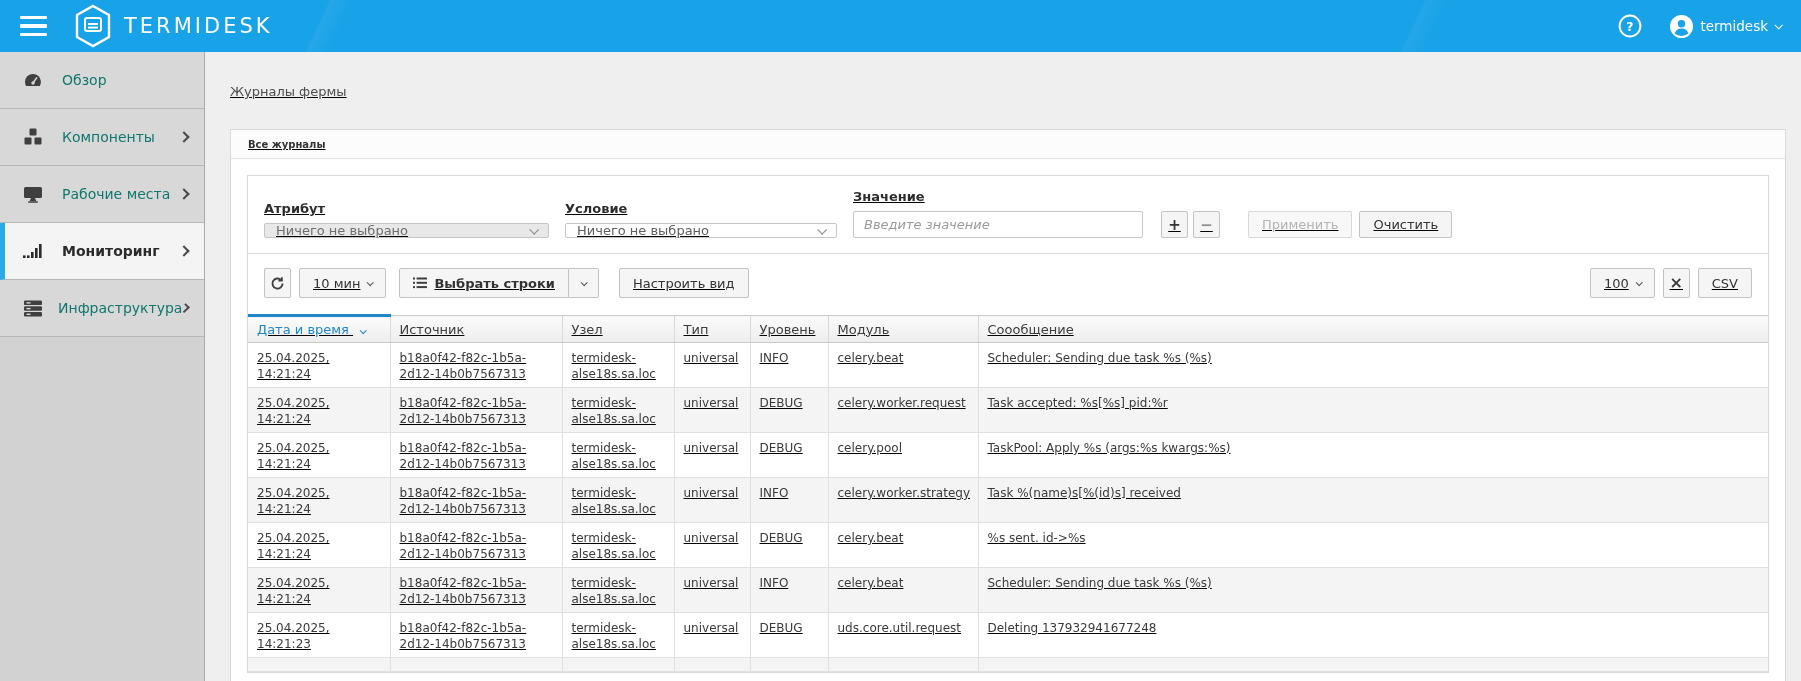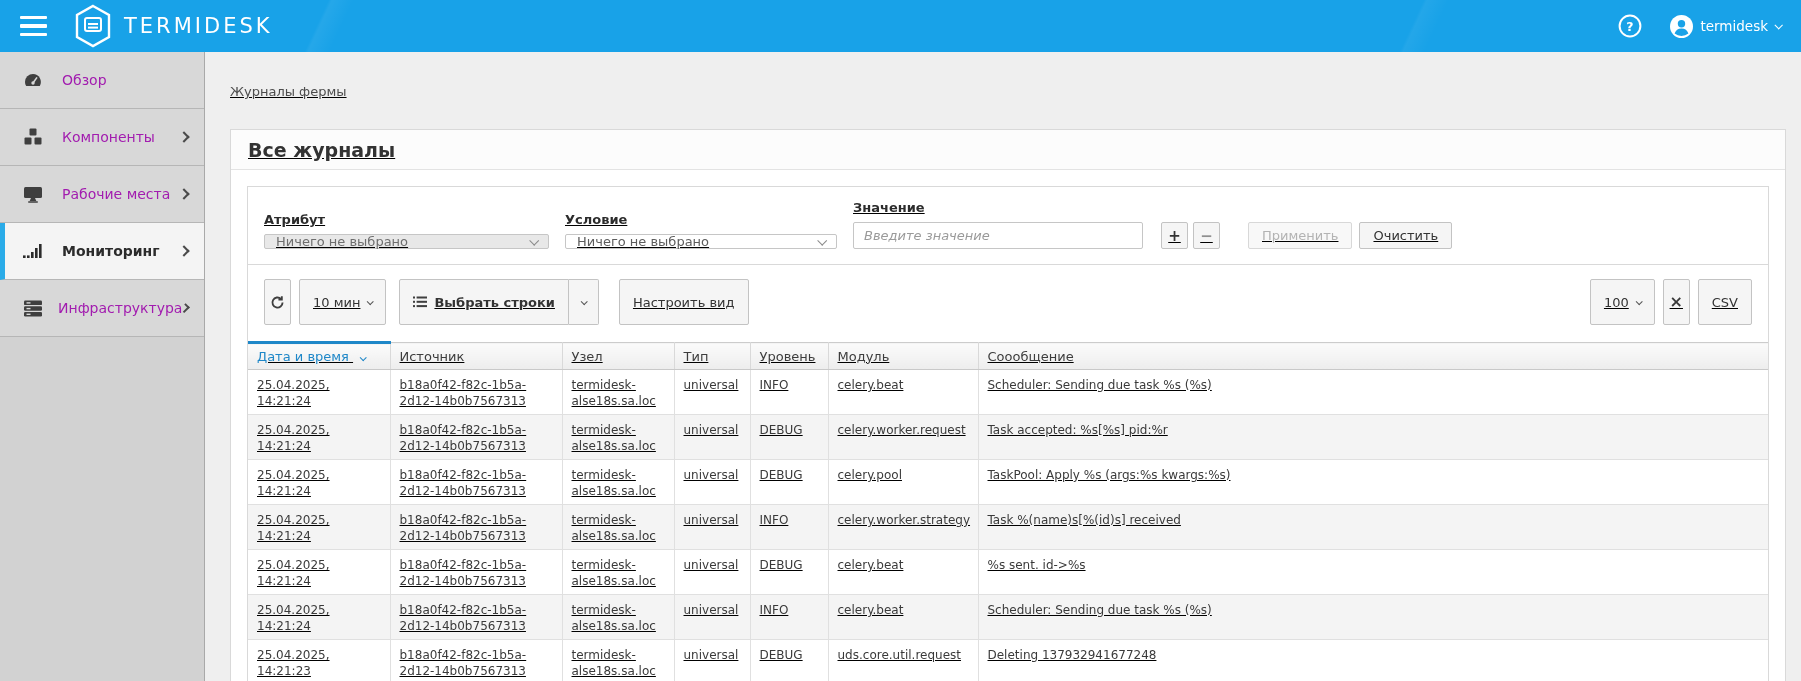--- a/index.html
+++ b/index.html
@@ -29,34 +29,34 @@
   .chev-r { display:inline-block; width:8px; height:8px;
             border-top:2.2px solid #4a4a4a; border-right:2.2px solid #4a4a4a;
             transform:rotate(45deg); }
 
   
   .app { display:flex; height:629px; }
 
   
   .sidebar { width:205px; background:#d2d2d2; border-right:1px solid #a9a9a9; flex:none; }
   .side-item { height:57px; display:flex; align-items:center; padding:0 16px 0 23px;
-               background:#d8d8d8; border-bottom:1px solid #b6b6b6; color:#a21caf;
+               background:#d8d8d8; border-bottom:1px solid #b6b6b6; color:#0f766e;
                font-size:14px; cursor:pointer; }
   .side-item .sicon { width:24px; margin-right:15px; display:flex; align-items:center; }
   .side-item .chev-r { margin-left:auto; }
   .side-item.active { background:#f4f4f4; font-weight:bold; color:#2b2b2b;
                       border-left:5px solid #2aabe8; padding-left:18px; }
 
   
   .content { flex:1; padding:30px 15px 0 25px;text-decoration:underline; }
   .breadcrumb { font-size:13px; color:#4d4d4d; margin:2px 0 30px 0; }
 
   .card { background:#fff; border:1px solid #d9d9d9; height:640px; }
   .card-header { padding:9px 17px 8px; border-bottom:1px solid #e3e3e3; background:#fcfcfc;
-                 font-size:19px; font-weight:bold; color:#333; }
+                 font-size:10px; font-weight:bold; color:#333; }
   .card-body { padding:16px; }
   .panel { border:1px solid #d9d9d9; }
 
   
   .filter-row { display:flex; align-items:flex-end; padding:13px 16px 15px;
                 border-bottom:1px solid #d9d9d9; }
   .fg { margin-right:16px; }
   .fg label { display:block; font-size:13px; font-weight:600; color:#2c2c2c; margin-bottom:7px; }
   .select { height:15px; border:1px solid #c6c6c6; border-radius:2px; background:#fff;
             display:flex; align-items:center; padding:0 11px; font-size:13px; color:#5d5d5d;
@@ -72,21 +72,21 @@
          font-size:13px; font-family:inherit; color:#333; padding:0 13px; cursor:pointer;
          display:inline-flex; align-items:center; gap:7px; }
   .btn.square { width:27px; padding:0; justify-content:center; font-weight:bold; font-size:15px; }
   .btn.minus { color:#8f8f8f; }
   .btn.disabled { color:#b3b3b3; border-color:#d8d8d8; background:#f8f8f8; }
   .plusminus { display:flex; gap:5px; margin-left:18px; }
   .factions { display:flex; gap:7px; margin-left:28px; }
 
   
   .toolbar-row { display:flex; align-items:center; padding:14px 16px 16px; gap:8px; }
-  .toolbar-row .btn { height:46px; }
+  .toolbar-row .btn { height:30px; }
   .btn-group { display:flex; margin-left:5px; }
   .btn-group .btn:first-child { border-radius:2px 0 0 2px; }
   .btn-group .btn:last-child { border-left:0; border-radius:0 2px 2px 0; width:30px;
                                padding:0; justify-content:center; }
   .gap { width:4px; }
   .toolbar-right { margin-left:auto; display:flex; gap:8px; align-items:center; }
   .xglyph { font-weight:bold; font-size:16px; color:#3a3a3a; line-height:1; }
 
   
   table { width:100%; border-collapse:collapse; table-layout:fixed; }

